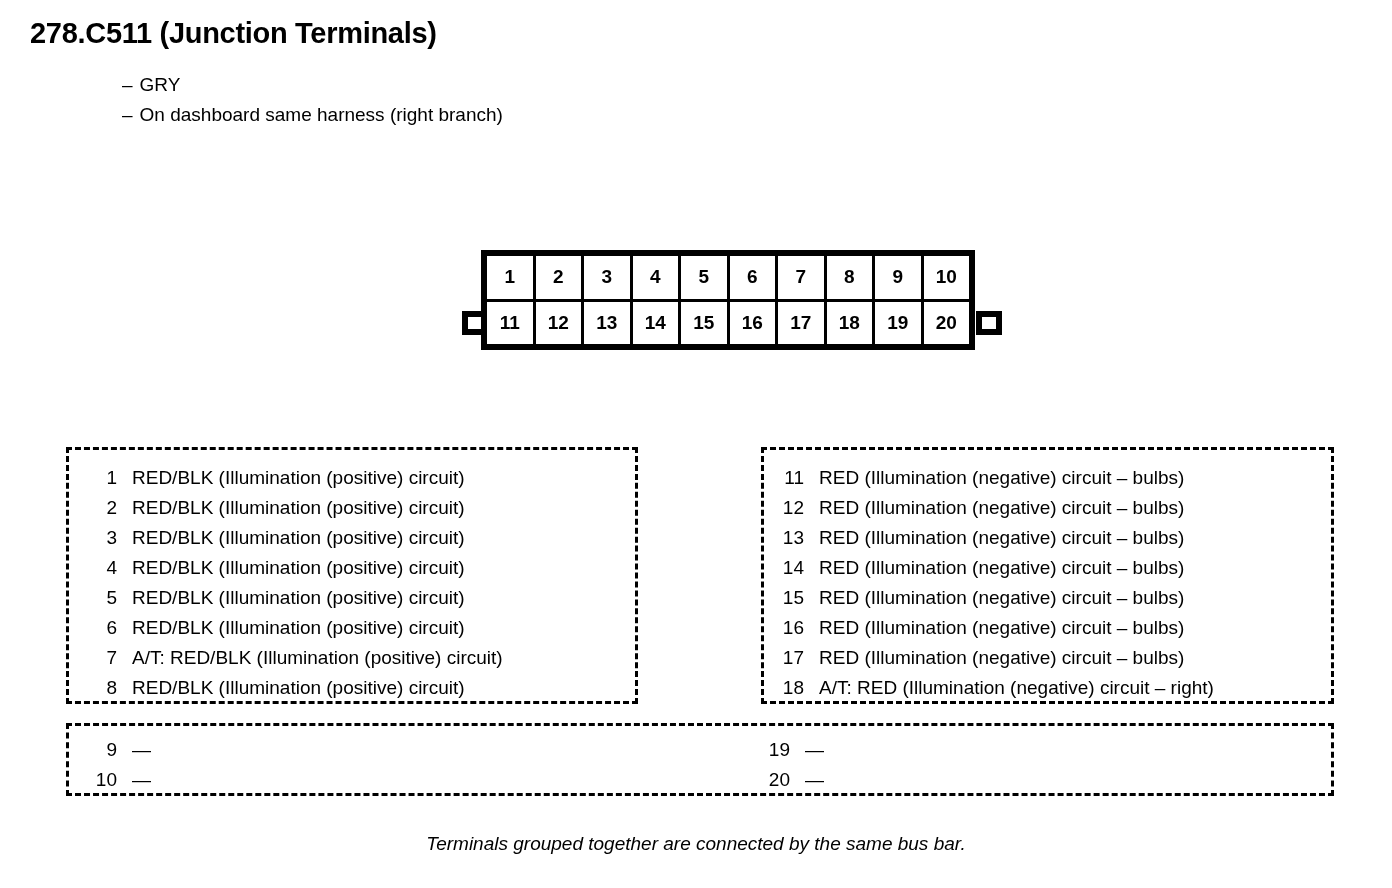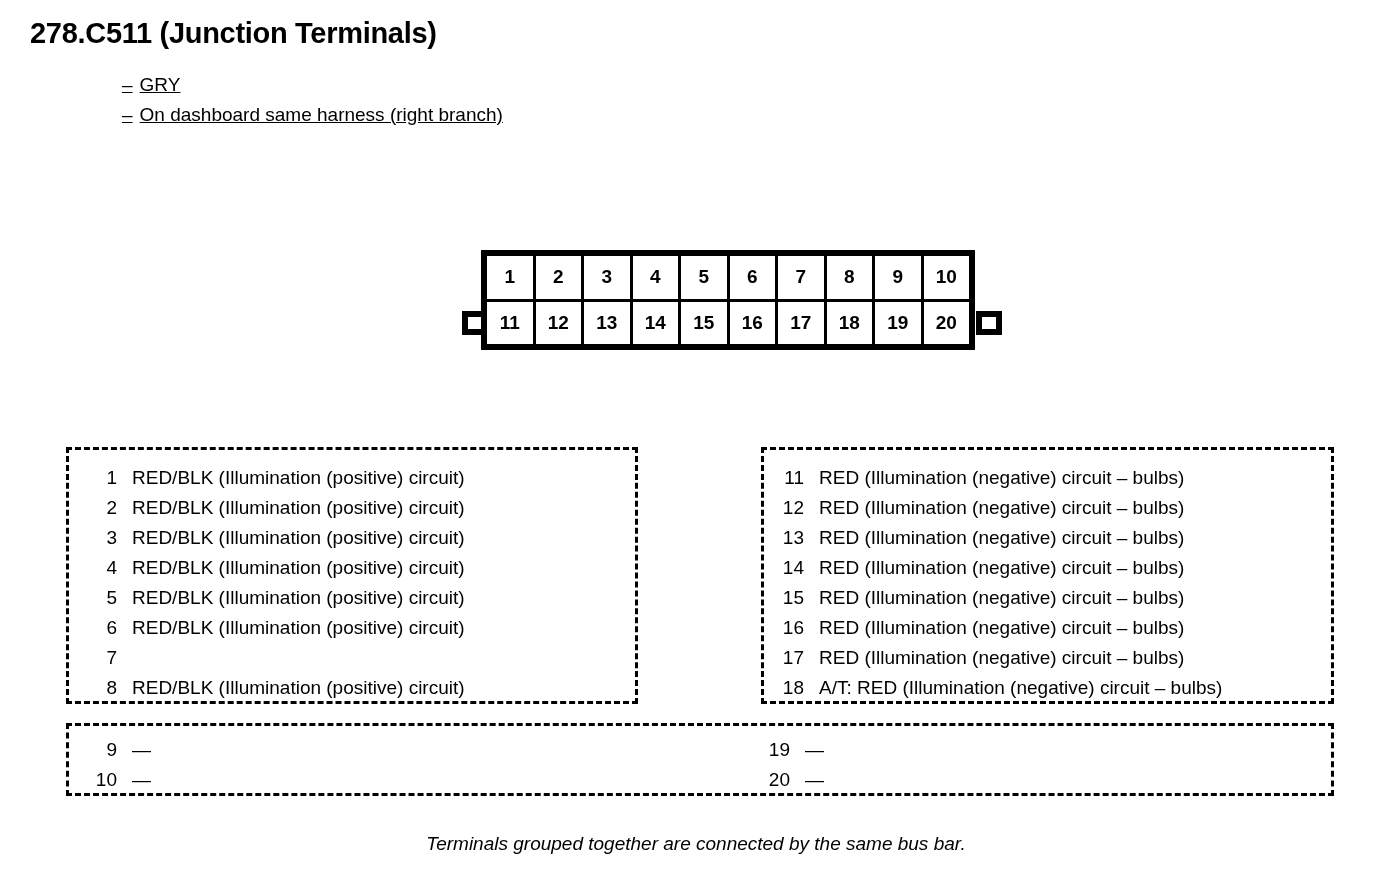--- a/index.html
+++ b/index.html
@@ -26,21 +26,20 @@
     line-height: 1.1;
   }
   #title-number { }
   #bullet-list {
     position: absolute;
     left: 122px;
     top: 70px;
     list-style: none;
     margin: 0;
     padding: 0;
-    text-decoration: underline;
   }
   #bullet-list li {
     font-size: 19px;
     line-height: 29.5px;
     white-space: nowrap;
   }
   .bullet-dash { margin-right: 7px; }
 
   
   #connector-diagram {
@@ -220,20 +219,21 @@
     <li class="terminal-row">
       <span class="terminal-pin">5</span>
       <span class="terminal-desc">RED/BLK (Illumination (positive) circuit)</span>
     </li>
     <li class="terminal-row">
       <span class="terminal-pin">6</span>
       <span class="terminal-desc">RED/BLK (Illumination (positive) circuit)</span>
     </li>
     <li class="terminal-row">
       <span class="terminal-pin">7</span>
+      <span class="terminal-desc">A/T: RED/BLK (Illumination (positive) circuit)</span>
     </li>
     <li class="terminal-row">
       <span class="terminal-pin">8</span>
       <span class="terminal-desc">RED/BLK (Illumination (positive) circuit)</span>
     </li>
   </ul>
 </div>
 
 <div id="list-box-right" class="list-box">
   <ul class="terminal-list">
@@ -260,21 +260,21 @@
     <li class="terminal-row">
       <span class="terminal-pin">16</span>
       <span class="terminal-desc">RED (Illumination (negative) circuit – bulbs)</span>
     </li>
     <li class="terminal-row">
       <span class="terminal-pin">17</span>
       <span class="terminal-desc">RED (Illumination (negative) circuit – bulbs)</span>
     </li>
     <li class="terminal-row">
       <span class="terminal-pin">18</span>
-      <span class="terminal-desc">A/T: RED (Illumination (negative) circuit – bulbs)</span>
+      <span class="terminal-desc">A/T: RED (Illumination (negative) circuit – right)</span>
     </li>
   </ul>
 </div>
 
 <div id="list-box-bottom" class="list-box">
   <div id="bottom-columns">
     <ul id="bottom-col-left" class="terminal-list bottom-col">
       <li class="terminal-row">
         <span class="terminal-pin">9</span>
         <span class="terminal-desc">—</span>

